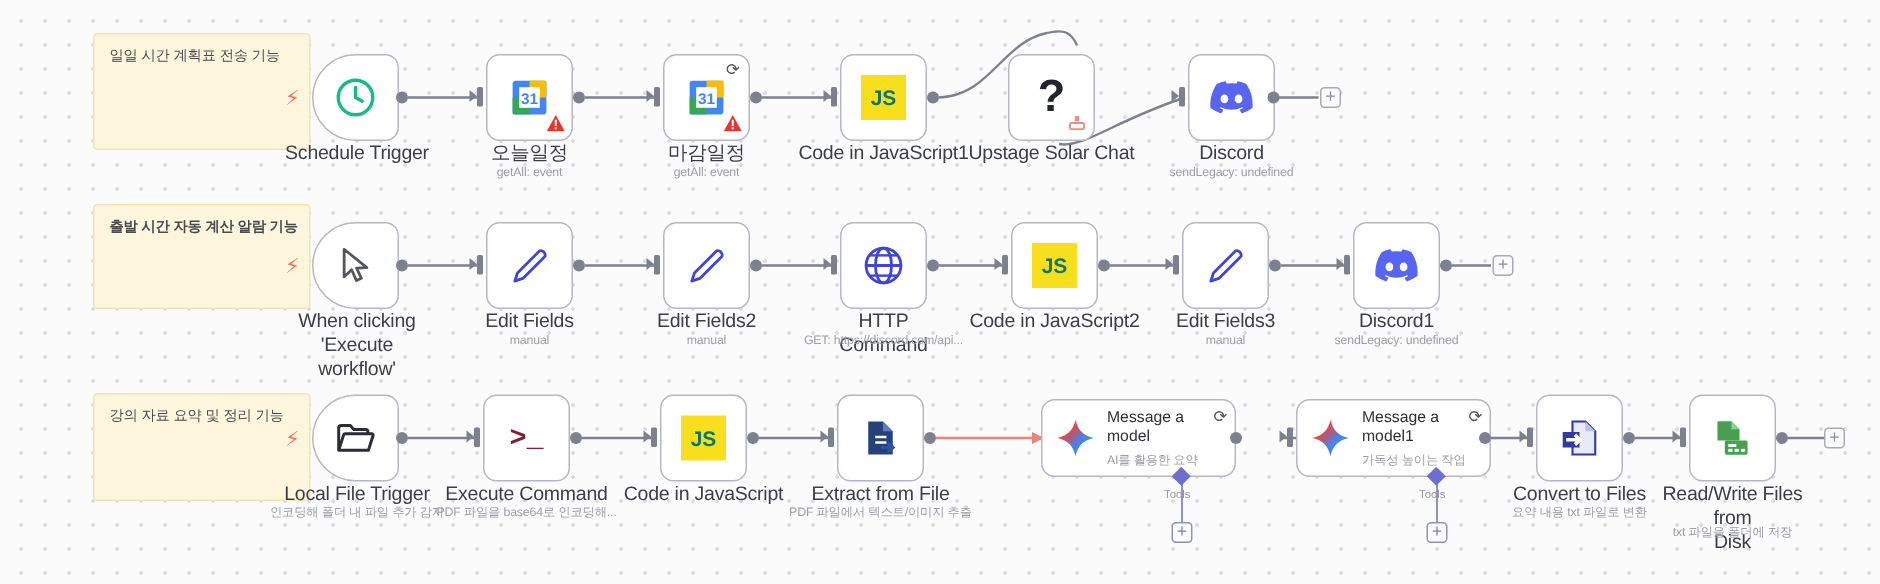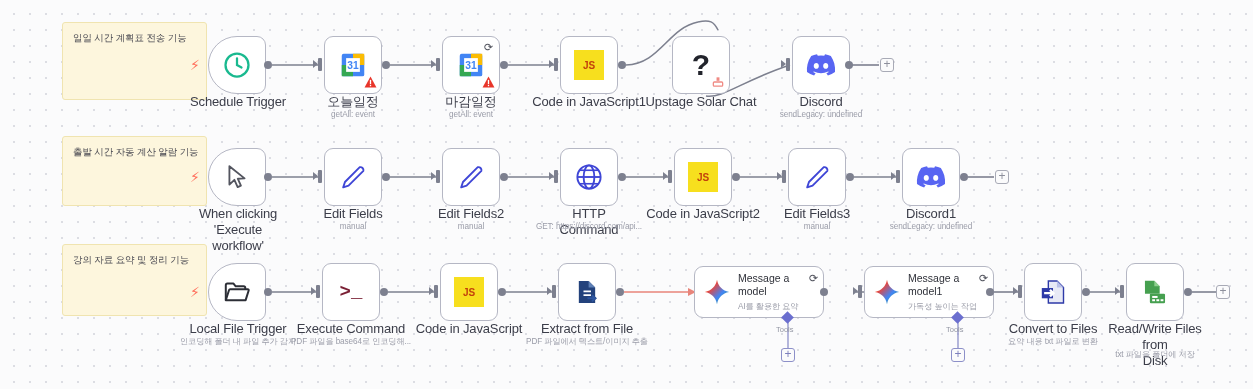--- a/index.html
+++ b/index.html
@@ -139,21 +139,21 @@
     font-size: 14px;
     line-height: 14px;
   }
   .warn { position: absolute; width: 13px; height: 12px; }
   .retry { position: absolute; font-size: 11px; color: #53555f; line-height: 11px; }
 
   
   .js-icon {
     width: 30px; height: 30px; background: #f7df1e;
     display: flex; align-items: center; justify-content: center;
-    font-weight: bold; font-size: 10px; color: #c2410c;
+    font-weight: bold; font-size: 14px; color: #0f766e;
     font-family: "Liberation Sans", sans-serif;
   }
   .qmark { font-size: 30px; color: #22242c; font-weight: bold; line-height: 30px; }
   .prompt { font-size: 19px; color: #7a1f34; font-weight: bold; font-family: "Liberation Mono", monospace; }
 </style>
 </head>
 <body>
 
 <div id="canvas">
 
@@ -191,24 +191,24 @@
       <line x1="958" y1="318" x2="958" y2="348" stroke="#8d90c9" stroke-width="1.3"></line>
     </g>
 
     <line x1="624" y1="292" x2="688" y2="292" stroke="#e8847a" stroke-width="1.6"></line>
     <polygon points="688,288 696,292 688,296" fill="#e8847a"></polygon>
   </svg>
 
   <div class="sticky" style="left:18px; top:22px; width:145px; height:78px;">
     <div class="sticky-text">일일 시간 계획표 전송 기능</div>
   </div>
-  <div class="sticky" style="left:18px; top:136px; width:145px; height:70px;">
+  <div class="sticky" style="left:18px; top:136px; width:145px; height:70px;font-weight:bold;">
     <div class="sticky-text">출발 시간 자동 계산 알람 기능</div>
   </div>
-  <div class="sticky" style="left:18px; top:244px; width:145px; height:72px;">
+  <div class="sticky" style="left:18px; top:262px; width:145px; height:72px;">
     <div class="sticky-text">강의 자료 요약 및 정리 기능</div>
   </div>
 
   <div class="bolt" style="left: 190px; top: 58px;">⚡</div>
   <div class="node trigger" style="left:208px; top:36px;">
     <svg width="30" height="30" viewBox="0 0 24 24">
       <circle cx="12" cy="12" r="9.2" fill="none" stroke="#19b98f" stroke-width="1.8"></circle>
       <path d="M12 6.6 V12 L15.6 14" stroke="#19b98f" stroke-width="1.8" fill="none" stroke-linecap="round"></path>
     </svg>
   </div>

